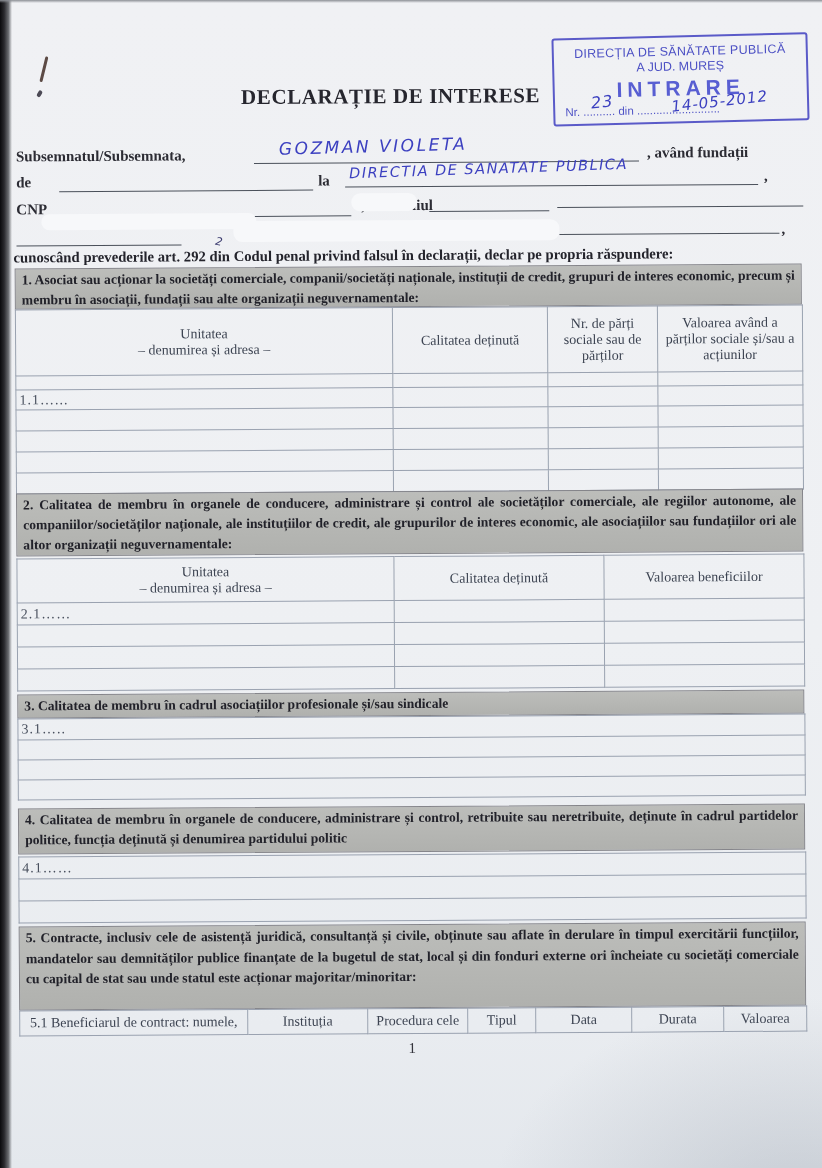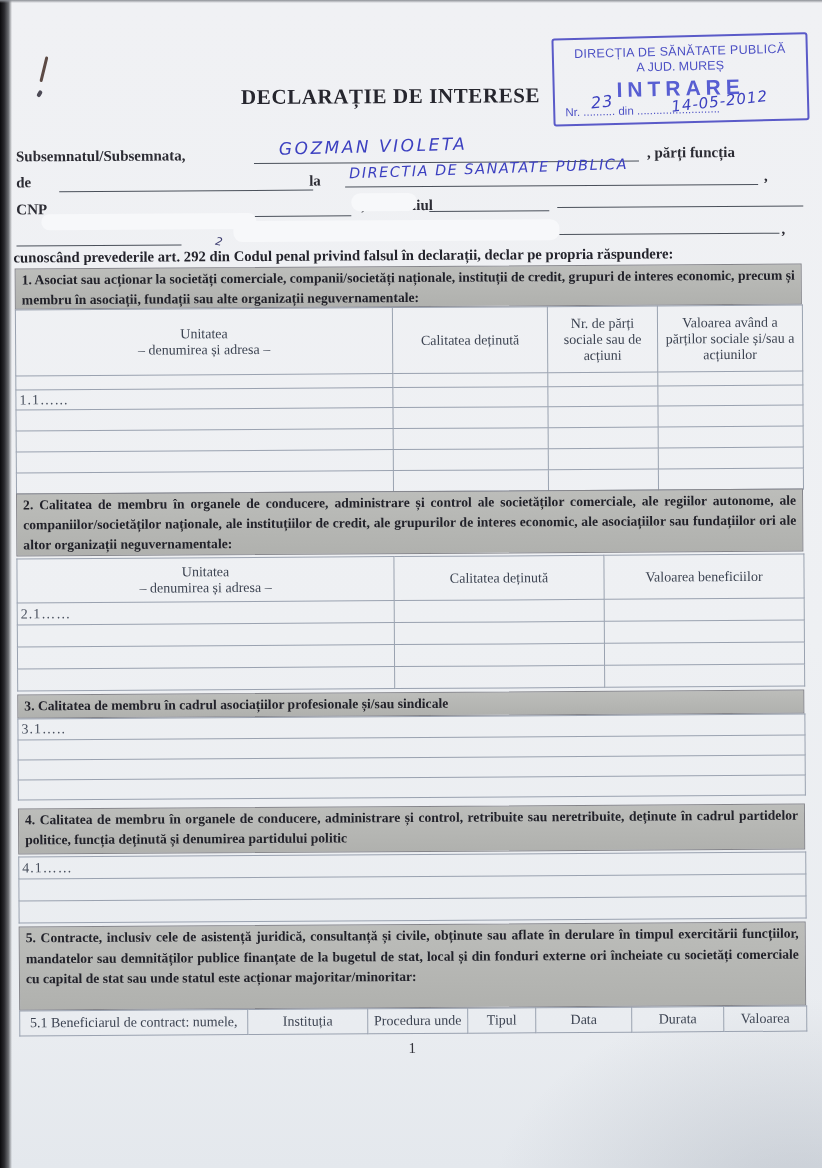--- a/index.html
+++ b/index.html
@@ -75,25 +75,25 @@
         <span>din</span>
         <span>..........................</span>
       </div>
       <span class="hand stamp-nr">23</span>
       <span class="hand stamp-date">14-05-2012</span>
     </div>
 
     <span class="lbl" style="left:15px;top:146px;">Subsemnatul/Subsemnata,</span>
     <div class="rule" style="left:253px;top:162px;width:385px;"></div>
     <span class="hand hw-name">GOZMAN VIOLETA</span>
-    <span class="lbl" style="left:646px;top:146px;">, părți funcția</span>
+    <span class="lbl" style="left:646px;top:146px;">, având fundații</span>
 
     <span class="lbl" style="left:15px;top:172px;">de</span>
     <div class="rule" style="left:58px;top:189px;width:254px;"></div>
-    <span class="lbl" style="left:308px;top:172px;">la</span>
+    <span class="lbl" style="left:317px;top:172px;">la</span>
     <div class="rule" style="left:344px;top:186px;width:413px;"></div>
     <span class="hand hw-work">DIRECTIA DE SANATATE PUBLICA</span>
     <span class="lbl" style="left:763px;top:170px;">,</span>
 
     <span class="lbl" style="left:15px;top:199px;">CNP</span>
     <div class="rule" style="left:92px;top:215px;width:258px;"></div>
     <span class="lbl" style="left:360px;top:197px;">, domiciliul</span>
     <div class="rule" style="left:428px;top:211px;width:120px;"></div>
     <div class="rule" style="left:556px;top:208px;width:246px;"></div>
 
@@ -117,21 +117,21 @@
           <col style="width:110px">
           <col style="width:145px">
         </colgroup>
       <tbody>
           <tr style="height:66px">
         <td class="hd">
           <div>Unitatea</div>
           <div>– denumirea și adresa –</div>
         </td>
         <td class="hd">Calitatea deținută</td>
-        <td class="hd">Nr. de părți sociale sau de acțiuni</td>
+        <td class="hd">Nr. de părți sociale sau de părților</td>
         <td class="hd">Valoarea având a părților sociale și/sau a acțiunilor</td>
       </tr>
       <tr style="height:14px">
             <td></td>
             <td></td>
             <td></td>
             <td></td>
           </tr>
       <tr style="height:20px">
             <td class="rowlab">1.1…...</td>
@@ -252,21 +252,21 @@
           <col style="width:100px">
           <col style="width:68px">
           <col style="width:96px">
           <col style="width:92px">
           <col style="width:83px">
         </colgroup>
       <tbody>
           <tr style="height:25px">
         <td class="hd t5c1">5.1 Beneficiarul de contract: numele,</td>
         <td class="hd">Instituția</td>
-        <td class="hd">Procedura unde</td>
+        <td class="hd">Procedura cele</td>
         <td class="hd">Tipul</td>
         <td class="hd">Data</td>
         <td class="hd">Durata</td>
         <td class="hd">Valoarea</td>
       </tr>
     </tbody>
       </table>
 
     <div class="pageno">1</div>
   </div>

